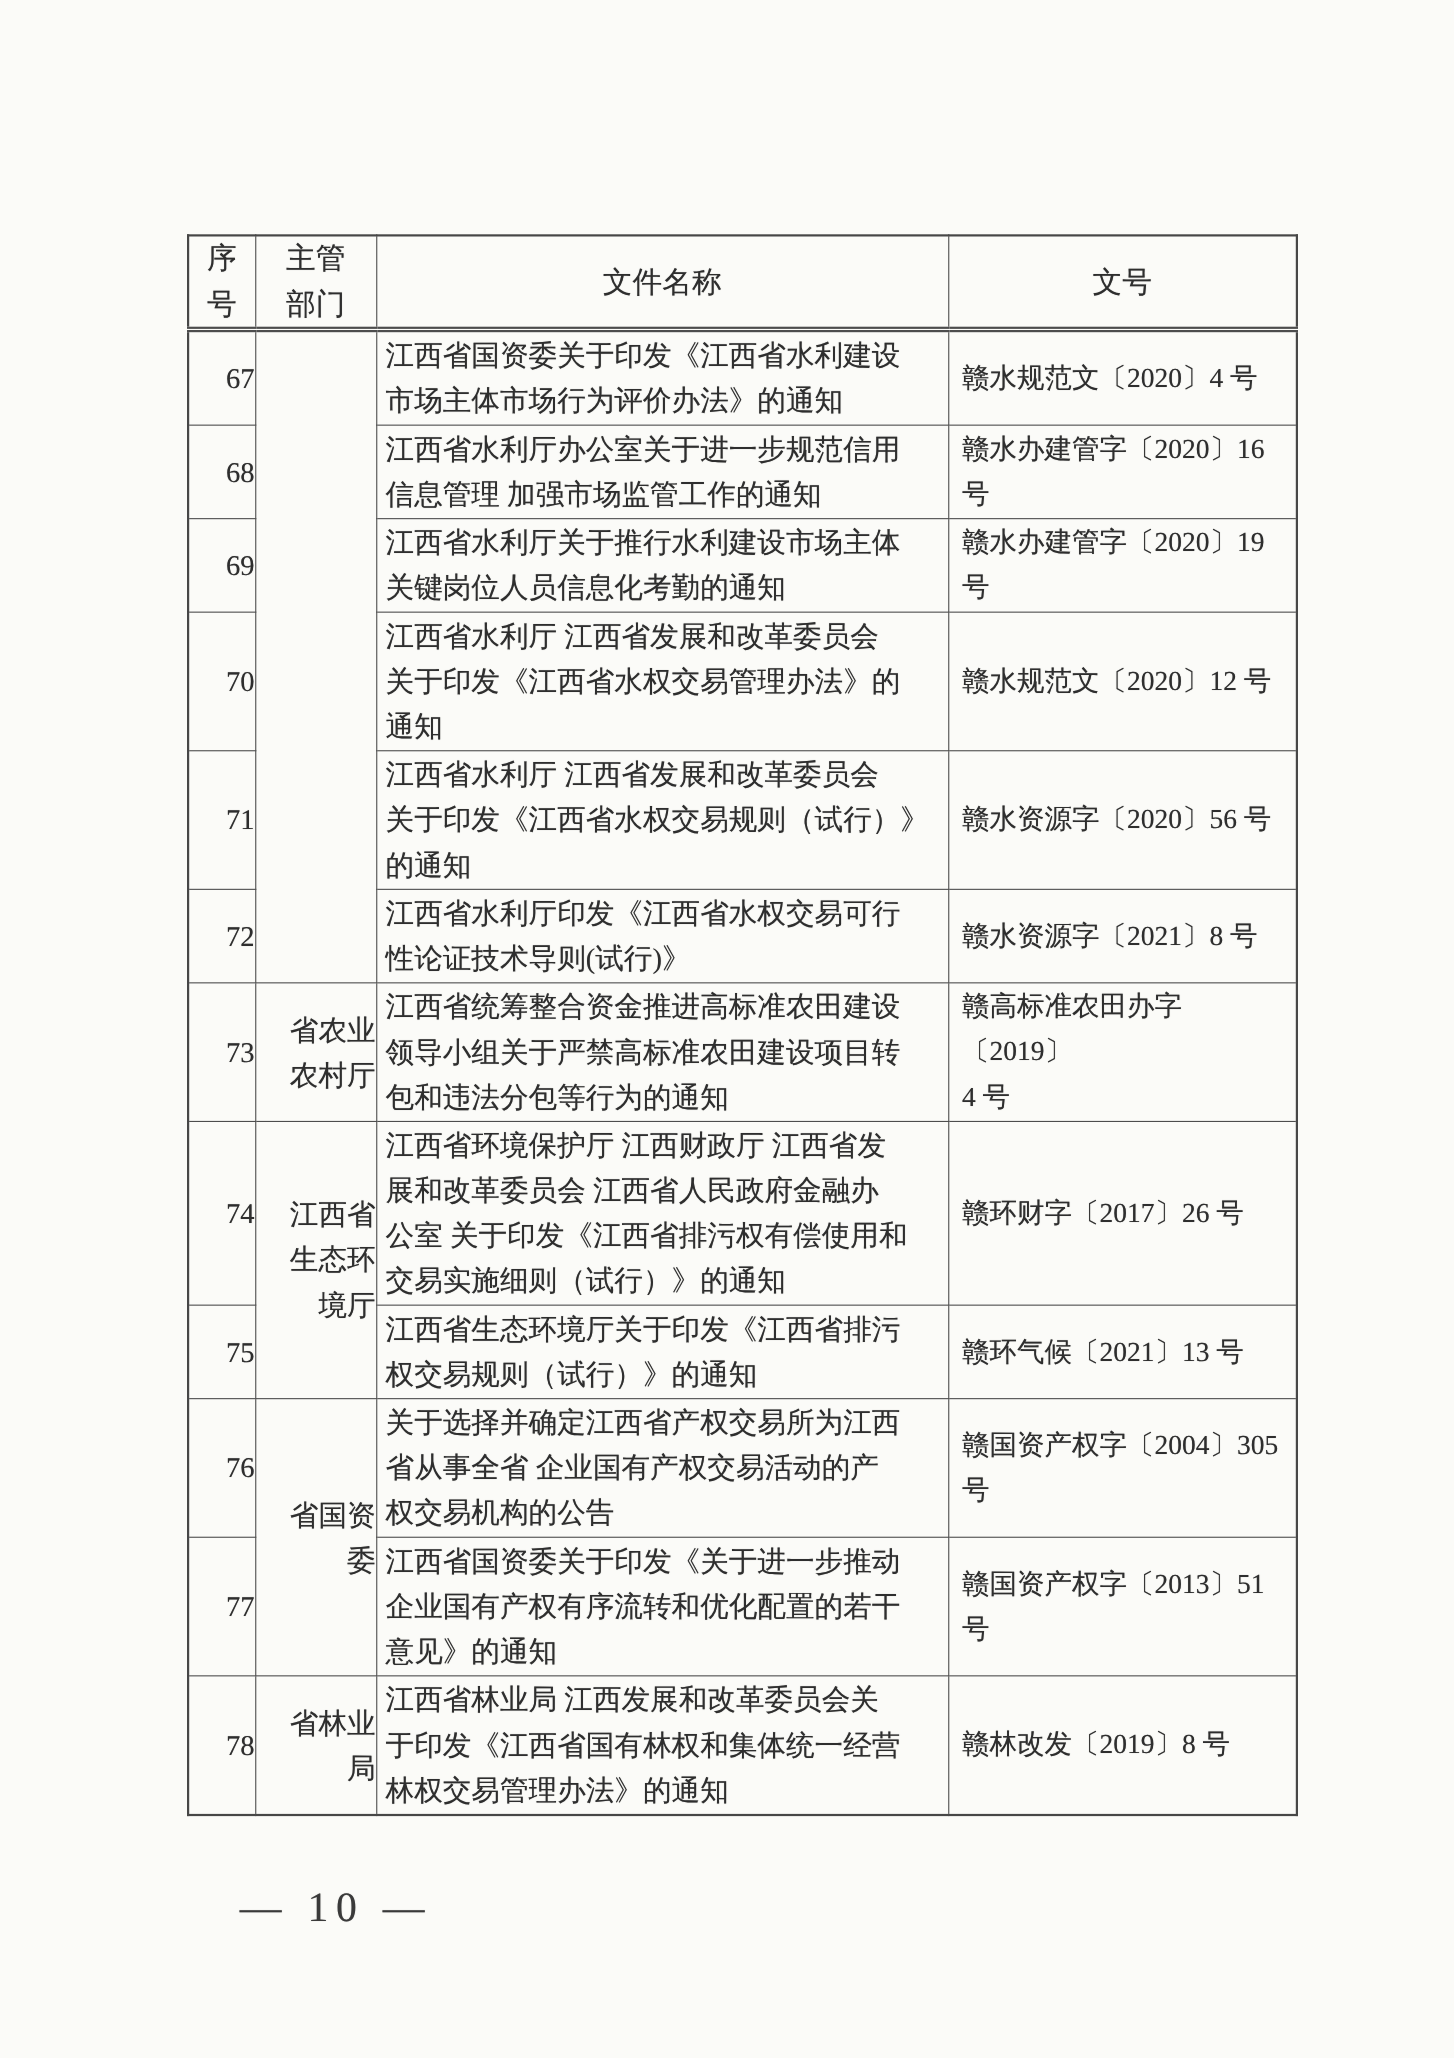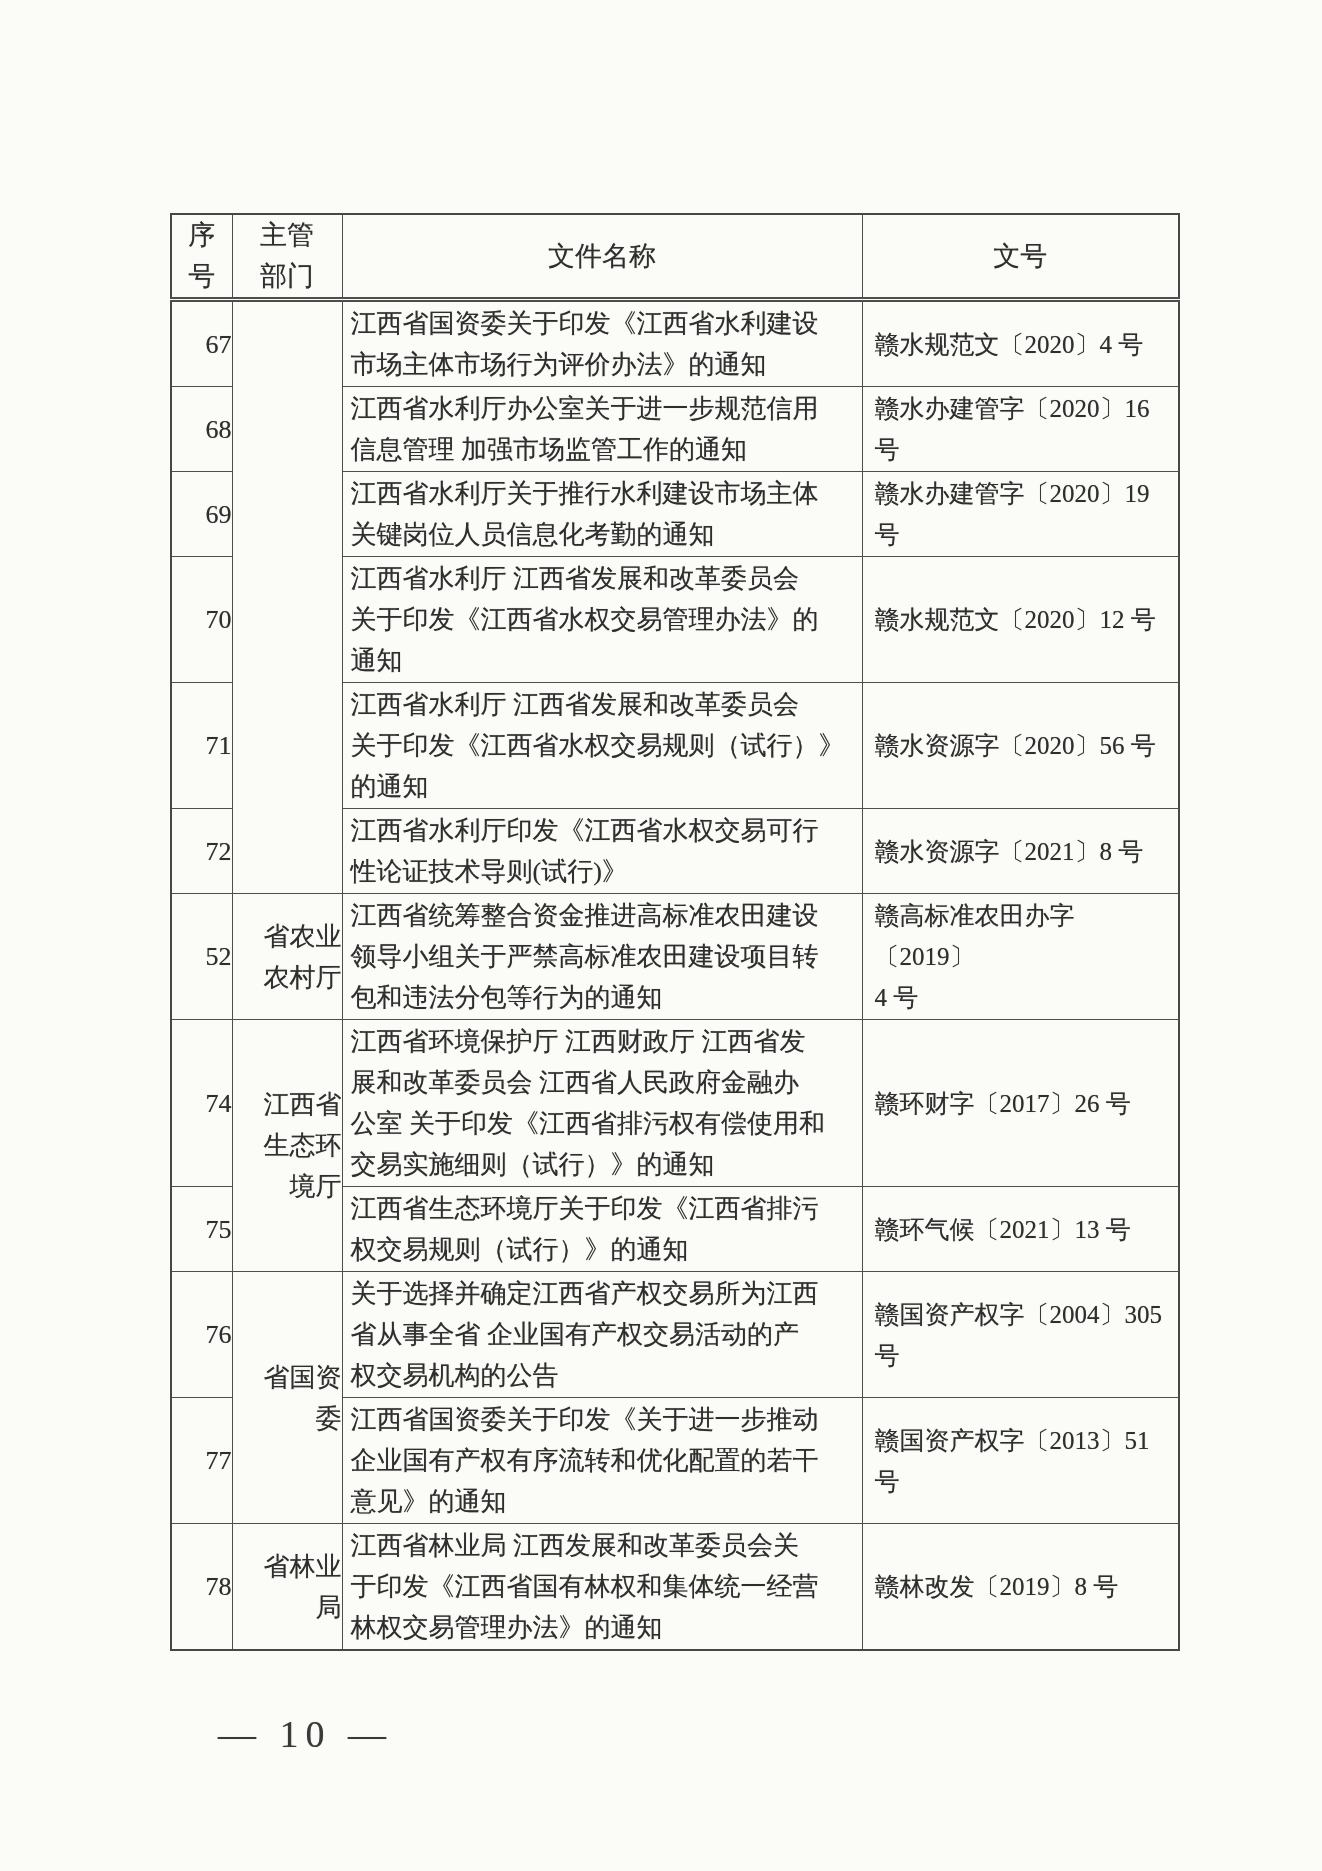--- a/index.html
+++ b/index.html
@@ -114,21 +114,21 @@
 的通知</td>
           <td class="c-doc">赣水资源字〔2020〕56 号</td>
         </tr>
         <tr>
           <td class="c-no">72</td>
           <td class="c-name">江西省水利厅印发《江西省水权交易可行
 性论证技术导则(试行)》</td>
           <td class="c-doc">赣水资源字〔2021〕8 号</td>
         </tr>
         <tr>
-          <td class="c-no">52</td>
+          <td class="c-no">73</td>
           <td class="c-dept">省农业
 农村厅</td>
           <td class="c-name">江西省统筹整合资金推进高标准农田建设
 领导小组关于严禁高标准农田建设项目转
 包和违法分包等行为的通知</td>
           <td class="c-doc">赣高标准农田办字〔2019〕
 4 号</td>
         </tr>
         <tr>
           <td class="c-no">74</td>

